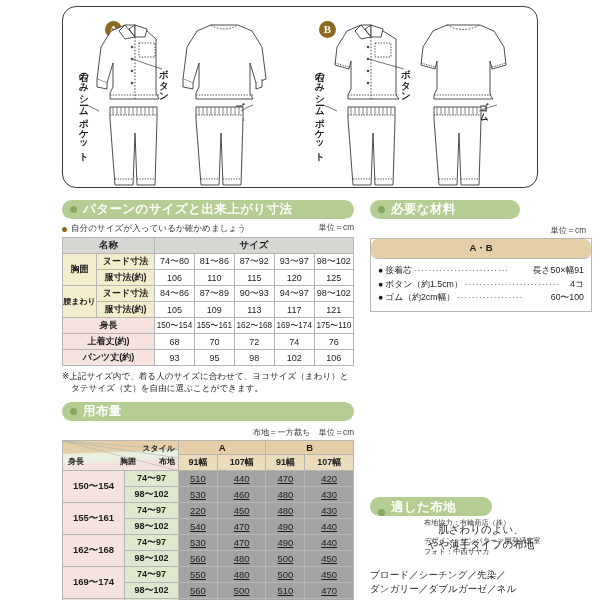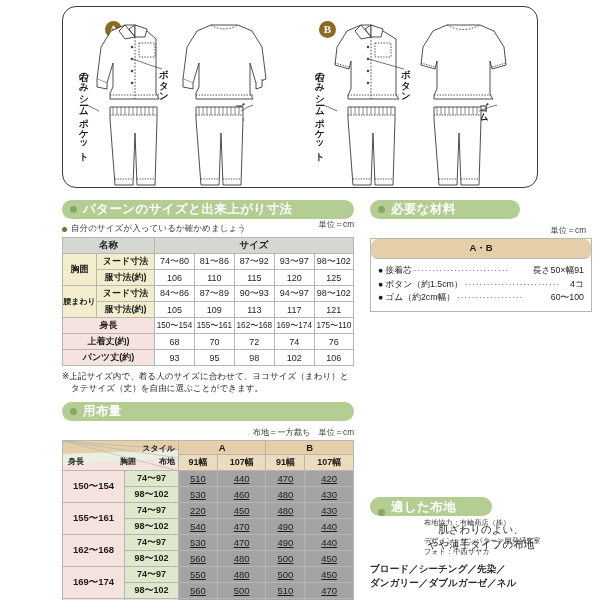--- a/index.html
+++ b/index.html
@@ -168,22 +168,22 @@
   }
   .mat-row .mval { flex: none; }
 
   
   .fab-title {
     margin-top: 6px;
     font-size: 10.5px; font-weight: normal;
     line-height: 1.45; color: #1d1d1b; text-align: center;
   }
   .fab-list {
-    margin-top: 10px;
-    font-size: 9.6px; font-weight: bold;
+    margin-top: 16px;
+    font-size: 9.6px; font-weight: normal;
     line-height: 1.45; color: #2b2b2b;
   }
 
   .credits {
     position: absolute; left: 424px; top: 518px;
     font-size: 7.2px; line-height: 1.5; color: #3b3b39;
   }
   .credits .gap { display: block; height: 7px; }
 </style>
 </head>
@@ -341,21 +341,21 @@
     </div>
   </div>
 
   <div class="col-left">
 
     <div class="pill">
       <span class="dot"></span>
       <span>パターンのサイズと出来上がり寸法</span>
     </div>
 
-    <div style="display:flex; align-items:flex-start; justify-content:space-between;">
+    <div style="display:flex; align-items:center; justify-content:space-between;">
       <div class="sub-note">
         <span class="bdot"></span>
         <span>自分のサイズが入っているか確かめましょう</span>
       </div>
       <div class="unit">単位＝cm</div>
     </div>
 
     <table class="size-table">
       <tbody>
         <tr>

